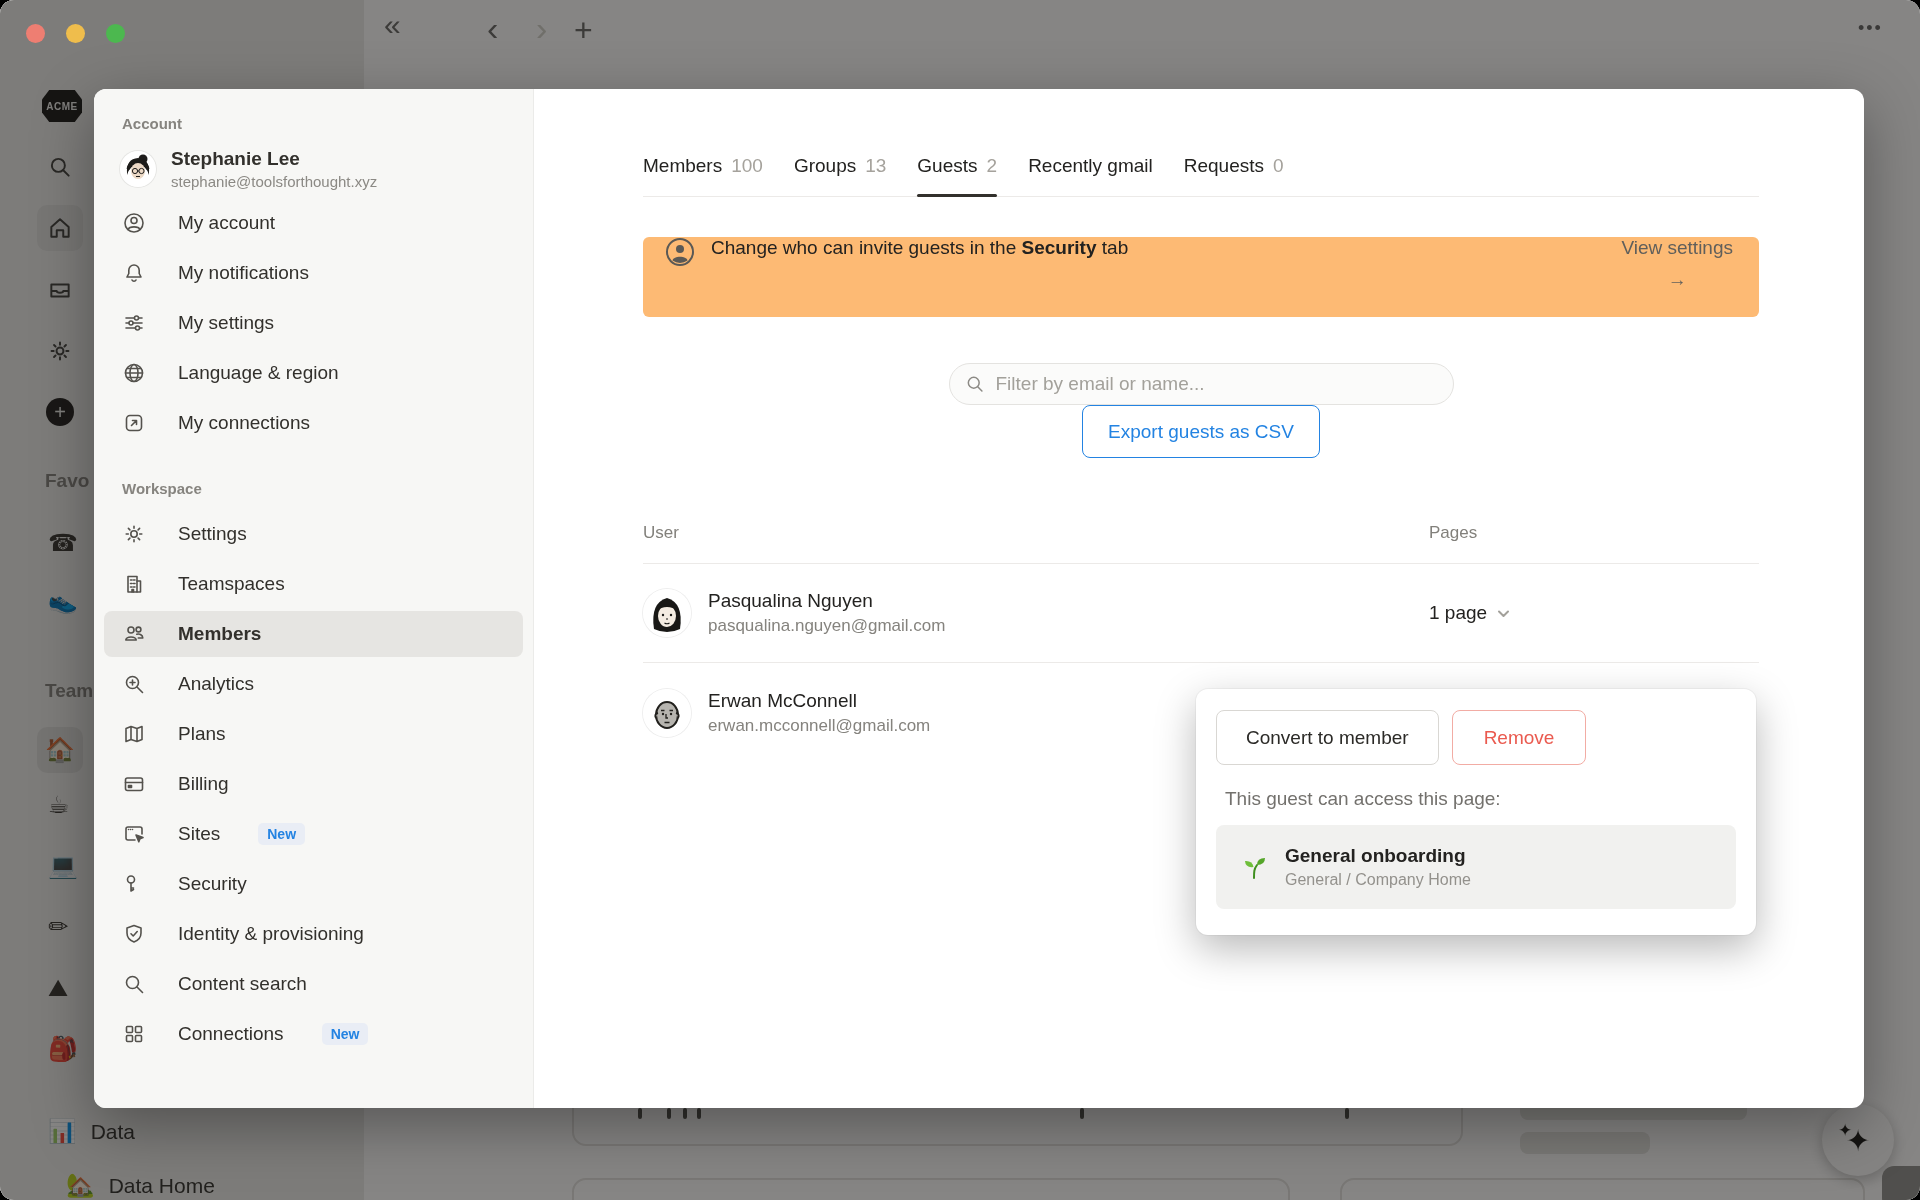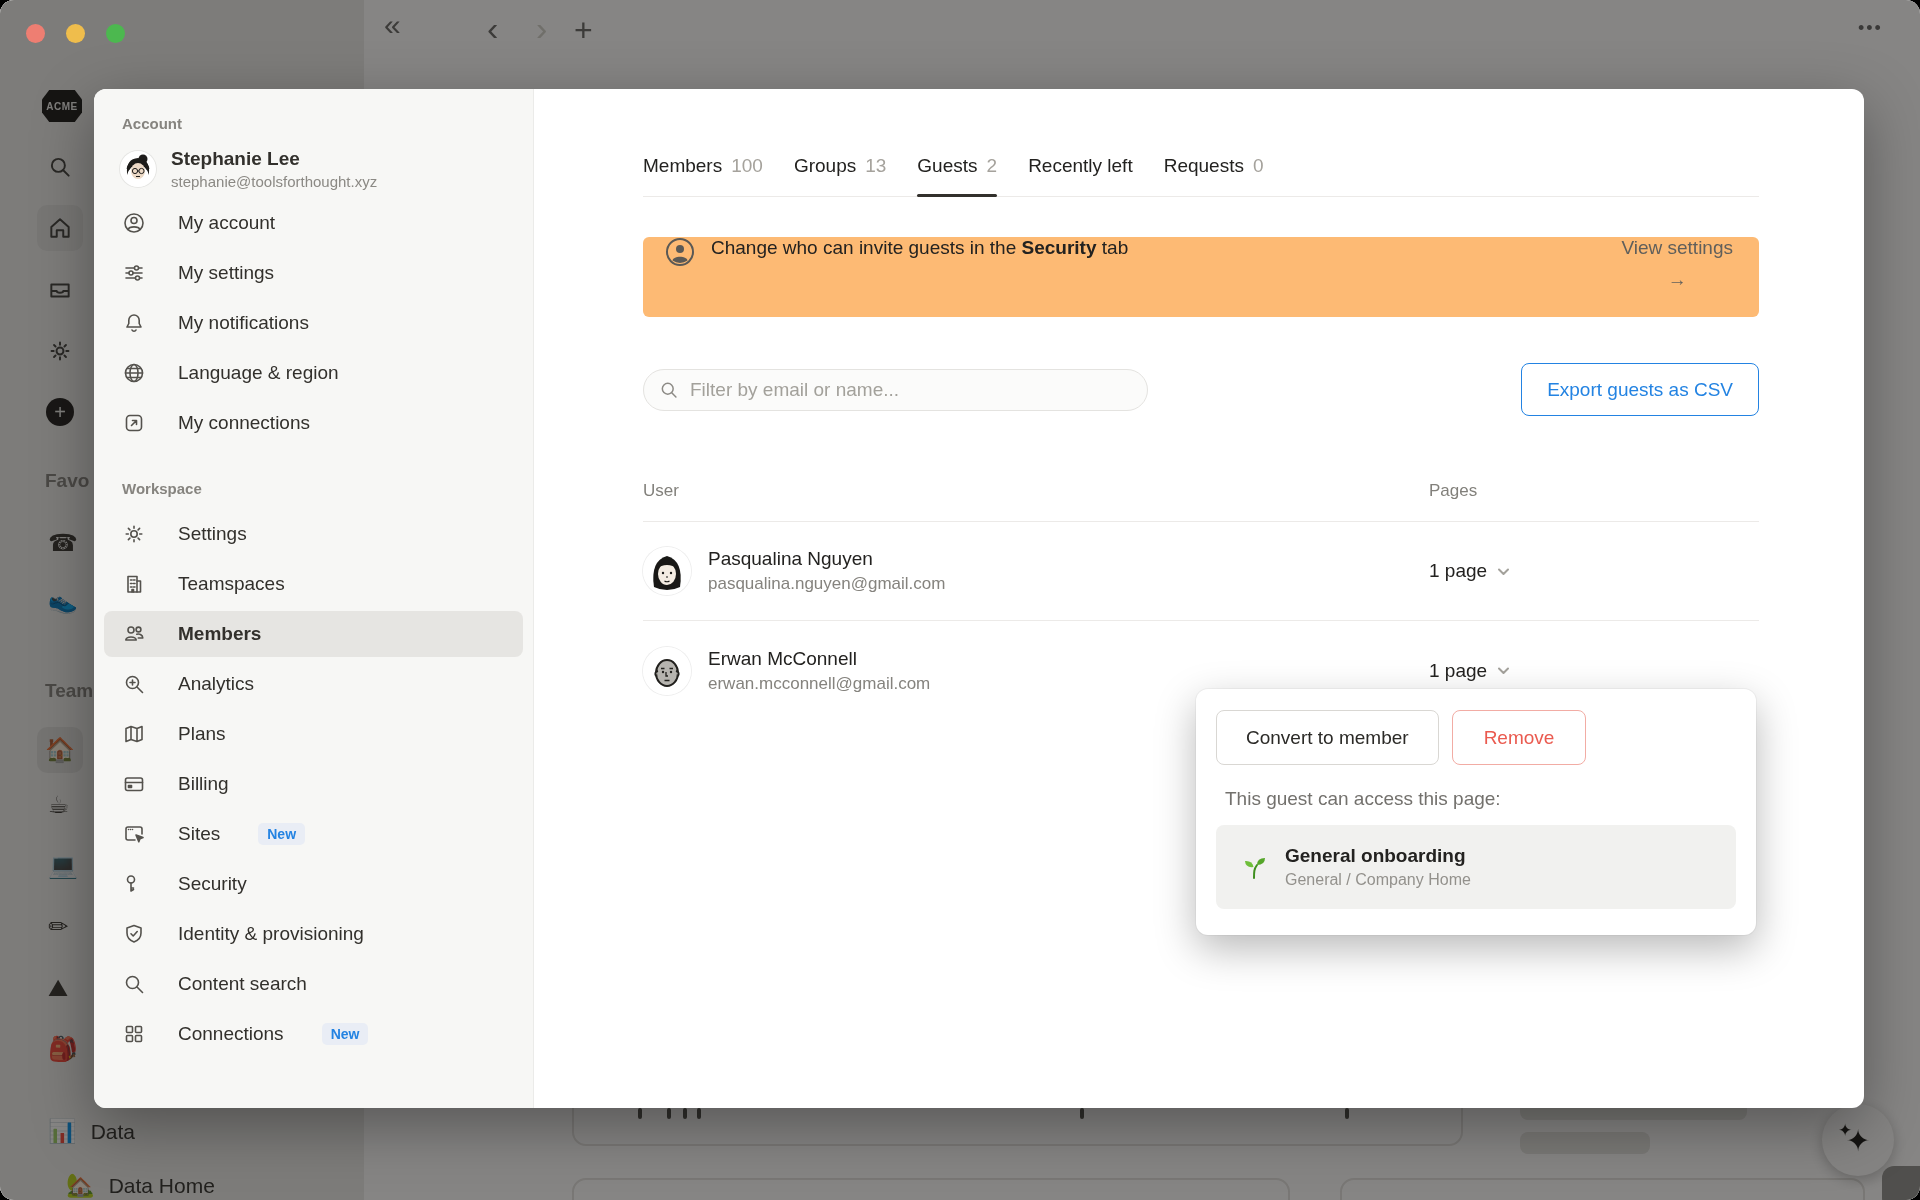--- a/index.html
+++ b/index.html
@@ -60,21 +60,21 @@
   .tab { font-size:19px; color:#232220; padding-bottom:19px; position:relative; display:flex; gap:9px; }
   .tab .cnt { color:#a5a29c; }
   .tab.active::after { content:""; position:absolute; left:0; right:0; bottom:-1px; height:3px; background:#32302c; border-radius:2px; }
 
   .banner { margin-top:40px; height:80px; background:#fdba74; border-radius:6px; display:flex; align-items:flex-start; padding:0 26px 0 22px; font-size:19px; color:#232220; }
   .banner .btxt { margin-left:16px; }
   .banner b { font-weight:700; }
   .banner .spacer { flex:1; }
   .view-settings { color:#605f5b; font-size:19px; display:flex; gap:10px; align-items:center;flex-direction:column; }
 
-  .filter-row { margin-top:46px; display:flex; justify-content:space-between; align-items:center; }
+  .filter-row { margin-top:46px; display:flex; justify-content:space-between; align-items:center;flex-direction:column; }
   .search-pill { width:505px; height:42px; border:1px solid #e4e3e0; background:#fbfbfa; border-radius:21px; display:flex; align-items:center; padding:0 15px; gap:11px; }
   .search-pill svg { width:20px; height:20px; stroke:#8c8a85; stroke-width:1.8; fill:none; stroke-linecap:round; }
   .search-pill input { border:none; outline:none; background:transparent; font-size:19px; width:420px; font-family:inherit; color:#232220; }
   .search-pill input::placeholder { color:#a3a19b; }
   .export-btn { height:53px; padding:0 25px; border:1.5px solid #2383e2; color:#2383e2; border-radius:8px; background:#fff; font-size:19px; display:flex; align-items:center; font-family:inherit; }
 
   .thead { display:flex; margin-top:44px; height:62px; align-items:center; border-bottom:1px solid #eceae8; color:#82807b; font-size:17px; }
   .col-user { flex:1; }
   .col-pages { width:330px; }
   .trow { display:flex; align-items:center; height:99px; }
@@ -216,35 +216,35 @@
         <div class="mitem">
           <svg viewBox="0 0 24 24">
               <circle cx="12" cy="12" r="9"></circle>
               <circle cx="12" cy="9.5" r="3"></circle>
               <path d="M6 18.5c1.5-3.5 10.5-3.5 12 0"></path>
             </svg>
           <span>My account</span>
         </div>
         <div class="mitem">
           <svg viewBox="0 0 24 24">
+              <path d="M12 4a5.2 5.2 0 0 0-5.2 5.2v3.3L5 16h14l-1.8-3.5V9.2A5.2 5.2 0 0 0 12 4z M10 19a2.2 2.2 0 0 0 4 0"></path>
+            </svg>
+          <span>My notifications</span>
+        </div>
+        <div class="mitem">
+          <svg viewBox="0 0 24 24">
               <path d="M4 7h16 M4 12h16 M4 17h16"></path>
               <circle cx="14.5" cy="7" r="2" fill="#f7f7f5"></circle>
               <circle cx="9" cy="12" r="2" fill="#f7f7f5"></circle>
               <circle cx="15.5" cy="17" r="2" fill="#f7f7f5"></circle>
             </svg>
           <span>My settings</span>
         </div>
         <div class="mitem">
           <svg viewBox="0 0 24 24">
-              <path d="M12 4a5.2 5.2 0 0 0-5.2 5.2v3.3L5 16h14l-1.8-3.5V9.2A5.2 5.2 0 0 0 12 4z M10 19a2.2 2.2 0 0 0 4 0"></path>
-            </svg>
-          <span>My notifications</span>
-        </div>
-        <div class="mitem">
-          <svg viewBox="0 0 24 24">
               <circle cx="12" cy="12" r="8.5"></circle>
               <ellipse cx="12" cy="12" rx="4" ry="8.5"></ellipse>
               <path d="M3.5 12h17 M5 7.5h14 M5 16.5h14"></path>
             </svg>
           <span>Language &amp; region</span>
         </div>
         <div class="mitem">
           <svg viewBox="0 0 24 24">
               <rect x="4.5" y="4.5" width="15" height="15" rx="3.5"></rect>
               <path d="M9.5 14.5L14.5 9.5 M10.5 9.5h4v4"></path>
@@ -350,21 +350,21 @@
         </div>
         <div class="tab">
           <span>Groups</span>
           <span class="cnt">13</span>
         </div>
         <div class="tab active">
           <span>Guests</span>
           <span class="cnt">2</span>
         </div>
         <div class="tab">
-          <span>Recently left</span>
+          <span>Recently gmail</span>
         </div>
         <div class="tab">
           <span>Requests</span>
           <span class="cnt">0</span>
         </div>
       </div>
 
       <div class="banner">
         <svg width="30" height="30" viewBox="0 0 30 30">
           <circle cx="15" cy="15" r="13" fill="none" stroke="#5b5955" stroke-width="2"></circle>

